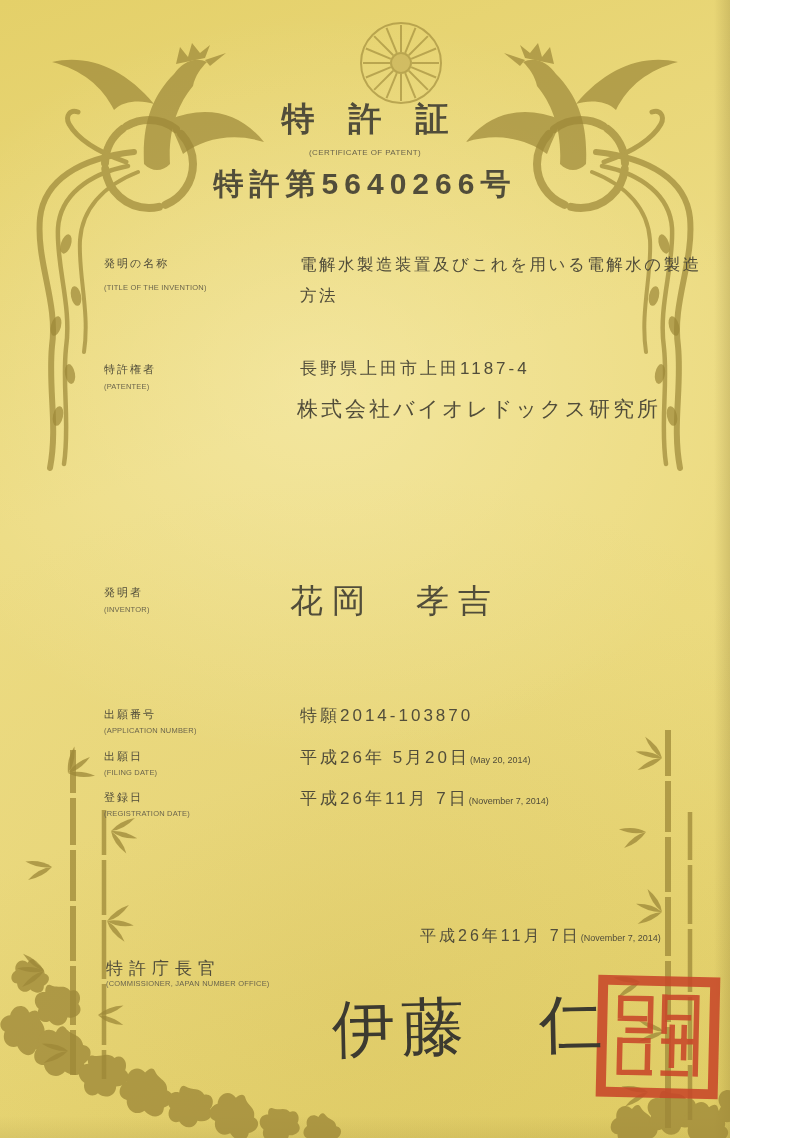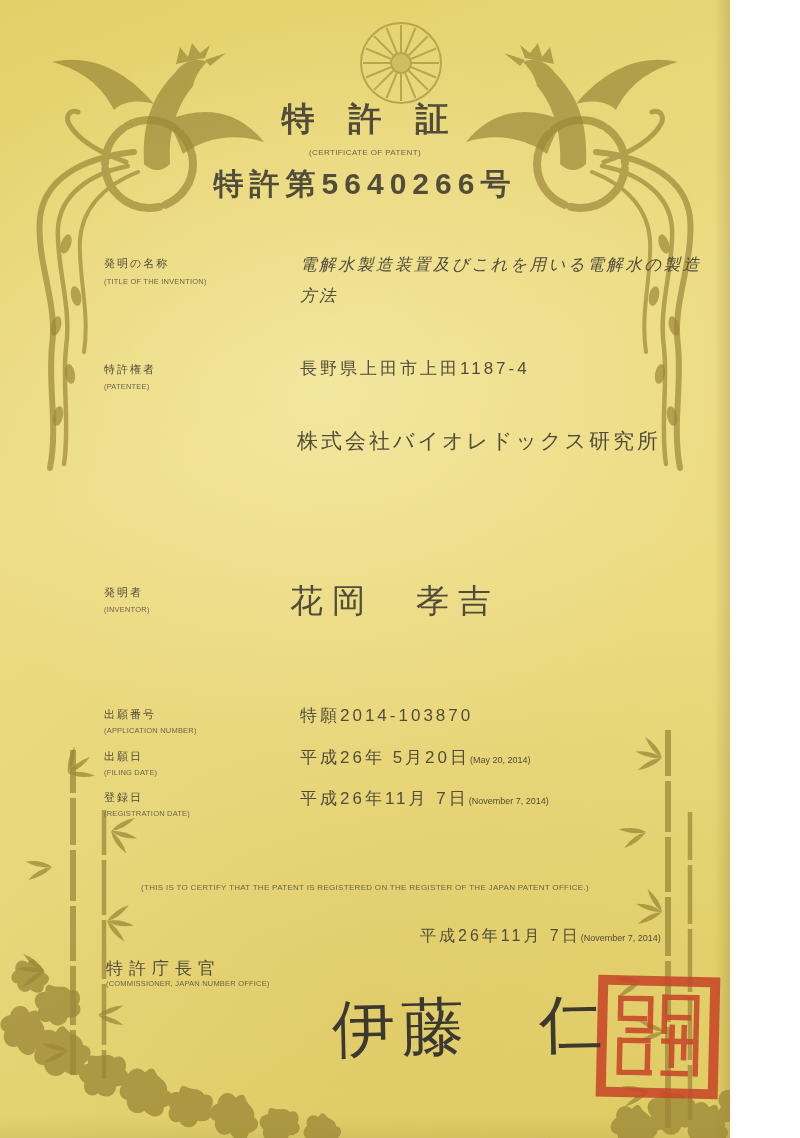--- a/index.html
+++ b/index.html
@@ -18,23 +18,23 @@
     background:linear-gradient(to left, rgba(110,92,28,.20), rgba(110,92,28,0) 16px),
                linear-gradient(to top, rgba(110,92,28,.10), rgba(110,92,28,0) 22px);}
   .abs{position:absolute;z-index:2;}
   .center{left:0;right:0;text-align:center;}
   .title{font-size:33px;font-weight:bold;color:var(--ink);letter-spacing:34px;text-indent:34px;}
   .sub-en{font-size:8px;color:var(--ink-soft);letter-spacing:.4px;}
   .patno{font-size:30px;font-weight:bold;color:var(--ink);letter-spacing:6px;}
   .ja-label{font-size:11px;color:var(--ink);letter-spacing:2px;line-height:1;}
   .en-label{font-size:7.5px;color:var(--ink-soft);letter-spacing:.2px;line-height:1;}
   .val{color:var(--ink);line-height:1.25;}
-  .v-invention{font-size:16.5px;letter-spacing:2.5px;font-style:italic;}
+  .v-invention{font-size:16.5px;letter-spacing:2.5px;}
   .v-address{font-size:17px;letter-spacing:3px;}
-  .v-company{font-size:21px;letter-spacing:3px;font-weight:500;margin-top:32px;}
+  .v-company{font-size:21px;letter-spacing:3px;font-weight:500;}
   .v-inventor{font-size:33px;letter-spacing:9px;font-weight:500;}
   .v-plain{font-size:17px;letter-spacing:3px;text-align:center;}
   .v-date-en{font-size:9px;color:var(--ink);letter-spacing:0;}
   .cert-ja{font-size:13px;color:var(--ink);letter-spacing:2px;}
   .cert-en{font-size:8px;color:var(--ink-soft);letter-spacing:.3px;}
   .issue{font-size:16px;color:var(--ink);letter-spacing:3px;}
   .comm{font-size:17px;color:var(--ink);letter-spacing:6px;}
   .sig{font-size:63px;color:var(--sig);letter-spacing:6px;word-spacing:22px;
        transform:rotate(-1.2deg);z-index:4;font-weight:500;}
   .sealbox{z-index:3;transform:rotate(1.3deg);}
@@ -201,21 +201,21 @@
       <use href="#glf" transform="translate(774,188) scale(1.5) rotate(24)"></use>
       <use href="#glf" transform="translate(794,200) scale(1.3) rotate(-18)"></use>
     </g>
   </svg>
 
   <div class="abs center title" style="top:97px">特許証</div>
   <div class="abs center sub-en" style="top:148px">(CERTIFICATE OF PATENT)</div>
   <div class="abs center patno" style="top:164px">特許第5640266号</div>
 
   <div class="abs ja-label" style="left:104px;top:258px">発明の名称</div>
-  <div class="abs en-label" style="left:104px;top:278px">(TITLE OF THE INVENTION)</div>
+  <div class="abs en-label" style="left:104px;top:284px">(TITLE OF THE INVENTION)</div>
   <div class="abs val v-invention" style="left:300px;top:254px">電解水製造装置及びこれを用いる電解水の製造</div>
   <div class="abs val v-invention" style="left:300px;top:285px">方法</div>
 
   <div class="abs ja-label" style="left:104px;top:364px">特許権者</div>
   <div class="abs en-label" style="left:104px;top:383px">(PATENTEE)</div>
   <div class="abs val v-address" style="left:300px;top:358px">長野県上田市上田1187-4</div>
   <div class="abs val v-company" style="left:297px;top:396px">株式会社バイオレドックス研究所</div>
 
   <div class="abs ja-label" style="left:104px;top:587px">発明者</div>
   <div class="abs en-label" style="left:104px;top:606px">(INVENTOR)</div>
@@ -226,21 +226,20 @@
   <div class="abs val v-plain" style="left:300px;top:705px">特願2014-103870</div>
 
   <div class="abs ja-label" style="left:104px;top:751px">出願日</div>
   <div class="abs en-label" style="left:104px;top:769px">(FILING DATE)</div>
   <div class="abs val v-plain" style="left:300px;top:747px"><span>平成26年 5月20日</span><span class="v-date-en">(May 20, 2014)</span></div>
 
   <div class="abs ja-label" style="left:104px;top:792px">登録日</div>
   <div class="abs en-label" style="left:104px;top:810px">(REGISTRATION DATE)</div>
   <div class="abs val v-plain" style="left:300px;top:788px"><span>平成26年11月 7日</span><span class="v-date-en">(November 7, 2014)</span></div>
 
-  <div class="abs center cert-en" style="top:883px">(THIS IS TO CERTIFY THAT THE PATENT IS REGISTERED ON THE REGISTER OF THE JAPAN PATENT OFFICE.)</div>
 
   <div class="abs issue" style="left:420px;top:926px"><span>平成26年11月 7日</span><span class="v-date-en">(November 7, 2014)</span></div>
 
   <div class="abs comm" style="left:106px;top:957px">特許庁長官</div>
   <div class="abs en-label" style="left:106px;top:980px">(COMMISSIONER, JAPAN NUMBER OFFICE)</div>
 
   <div class="abs sig" style="left:332px;top:984px">伊藤　仁</div>
 
   <svg class="abs sealbox" style="left:596px;top:975px" width="124" height="124" viewBox="0 0 124 124">
     <g class="rs" opacity="0.88" stroke-linecap="square">

